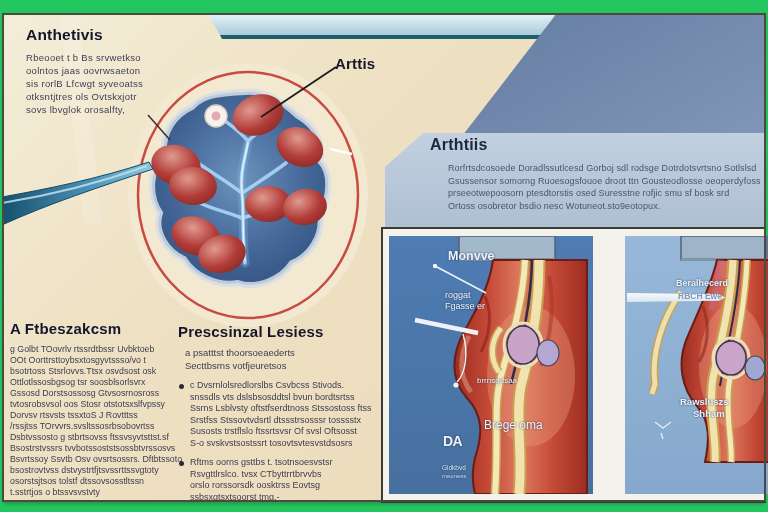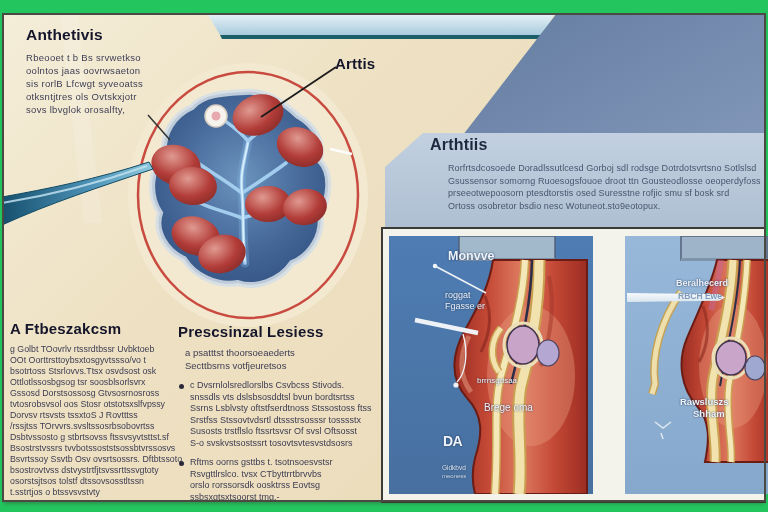--- a/index.html
+++ b/index.html
@@ -256,21 +256,21 @@
           <line x1="46" y1="30" x2="97" y2="57" stroke-width="1.6"></line>
           <line x1="26" y1="84" x2="89" y2="97" stroke-width="4.5"></line>
           <path d="M74,98 C80,118 76,138 68,146" stroke-width="1.4"></path>
           <circle cx="67" cy="149" r="2.6" fill="#eef2f7" stroke="none"></circle>
         </g>
       </svg>
       <div class="plabel" style="left:11px;top:13px;font-size:12.5px;font-weight:bold;">Monvve</div>
       <div class="plabel" style="left:8px;top:54px;font-size:9px;">roggat</div>
       <div class="plabel" style="left:8px;top:65px;font-size:9px;">Fgasse er</div>
       <div class="plabel" style="left:40px;top:140px;font-size:8px;">brrnsgdsaa</div>
-      <div class="plabel" style="left:47px;top:166px;font-size:10px;">Brege oma</div>
+      <div class="plabel" style="left:47px;top:182px;font-size:12px;">Brege oma</div>
       <div class="plabel" style="left:6px;top:197px;font-size:14px;font-weight:bold;letter-spacing:-.5px;">DA</div>
       <div class="plabel" style="left:5px;top:228px;font-size:6.5px;opacity:.9;">Gidkbvd</div>
       <div class="plabel" style="left:5px;top:237px;font-size:6px;opacity:.8;">meoness</div>
     </div>
 
     <div class="panel" id="panel-right">
       <svg width="153" height="258" viewBox="0 0 153 258">
         <rect x="56" y="0" width="86" height="24" fill="#9db4c9" stroke="#51607a" stroke-width="1.5"></rect>
         <rect x="56" y="22" width="86" height="3" fill="#7e94ab"></rect>
         <path fill="url(#legGrad)" stroke="#6b1d15" stroke-width="2" d="M92,24 C86,50 72,78 62,102 C52,126 56,152 72,170 C86,186 84,206 80,226

